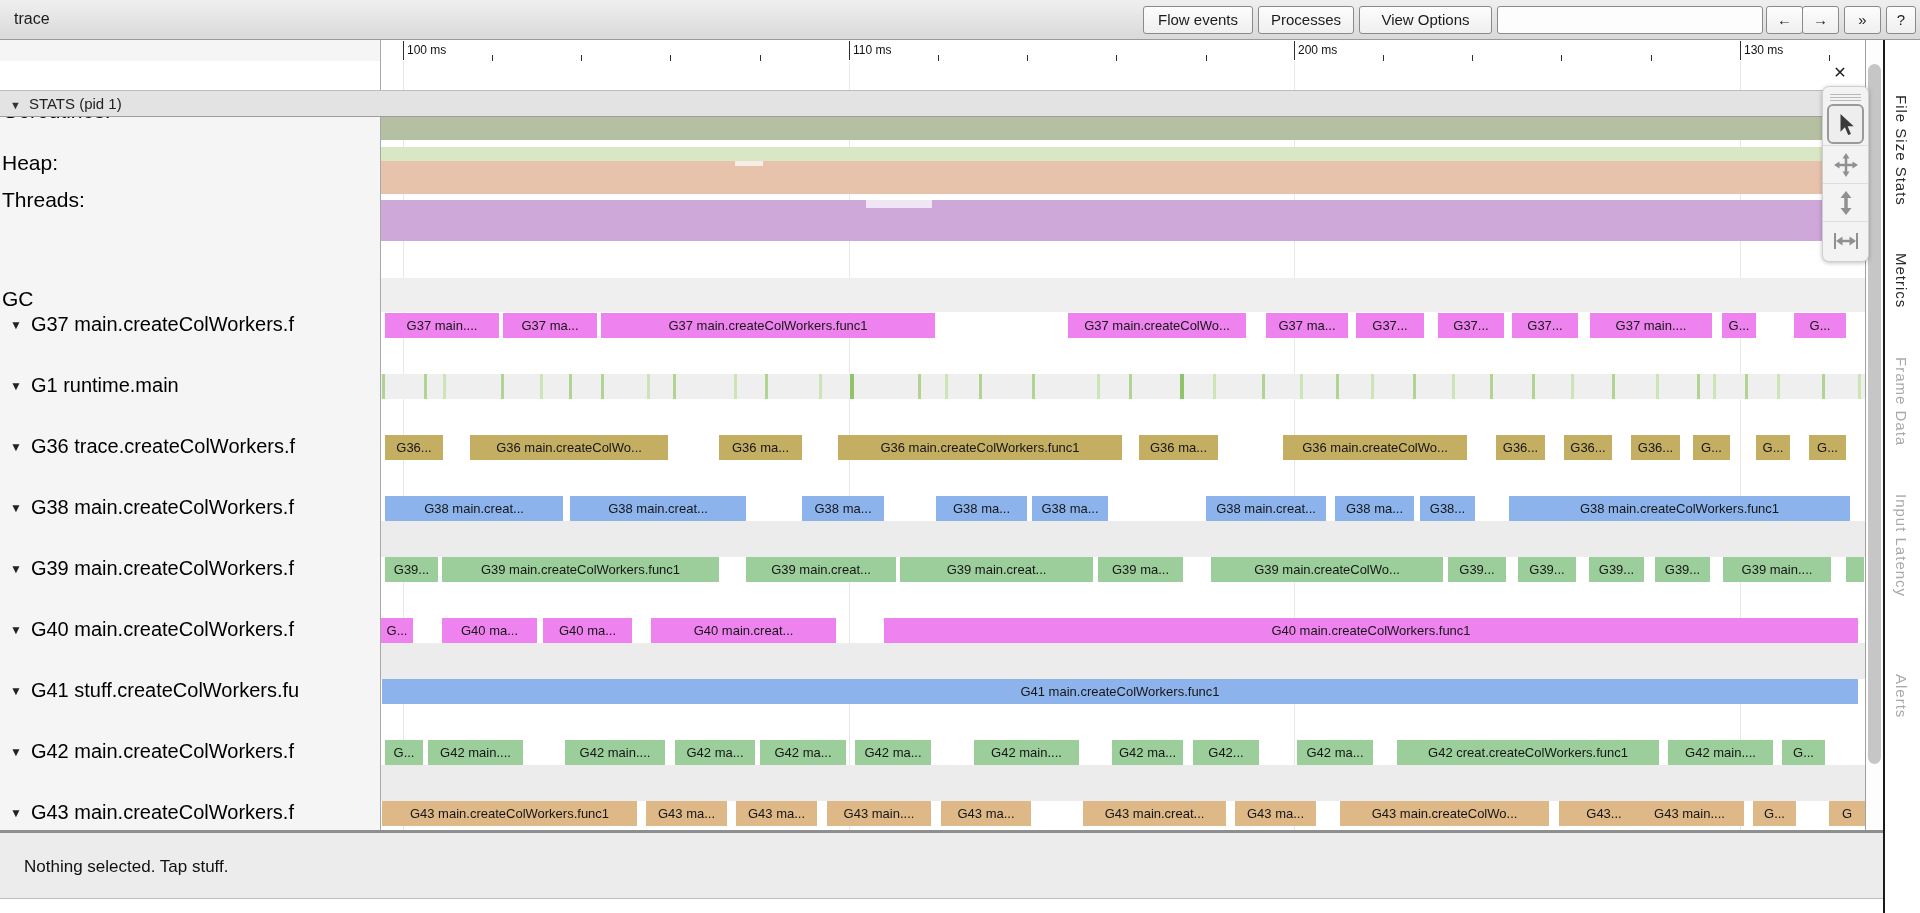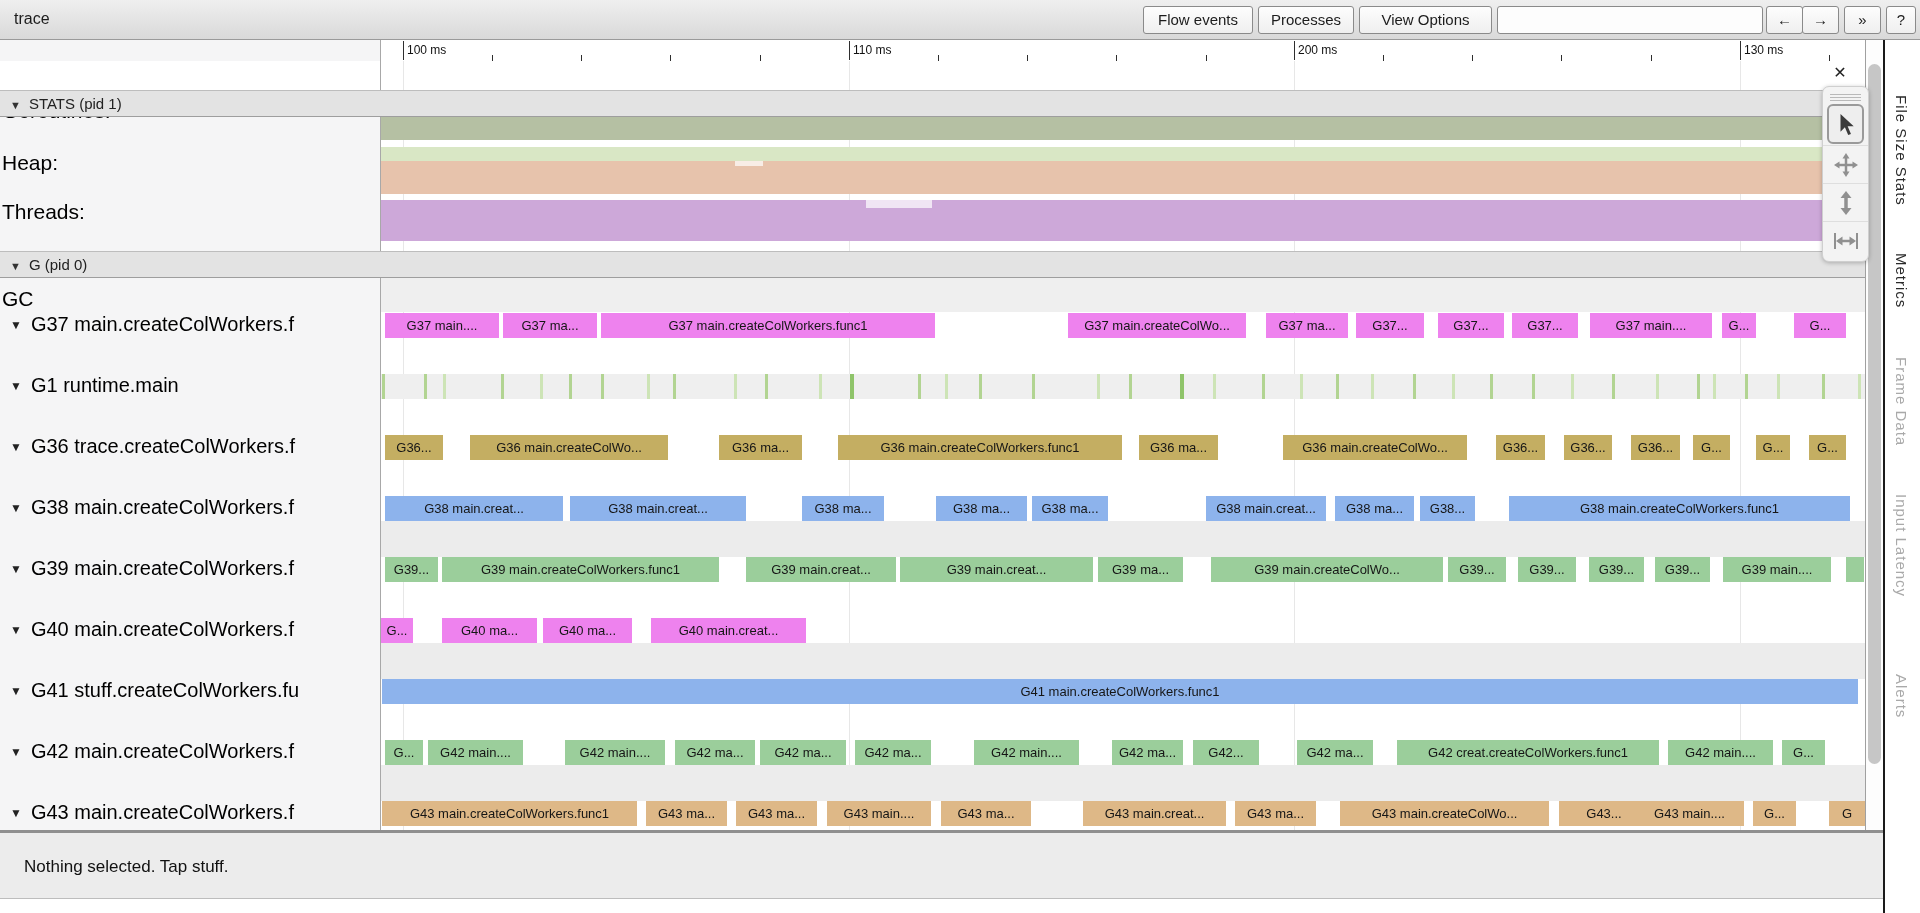--- a/index.html
+++ b/index.html
@@ -114,28 +114,25 @@
     <div id="grid-layer">
         <div class="gridline" style="left: 403px;"></div>
         <div class="gridline" style="left: 849px;"></div>
         <div class="gridline" style="left: 1294px;"></div>
         <div class="gridline" style="left: 1740px;"></div>
       </div>
 
     <div class="section-header" style="top:21px;margin-top:29px;">
       <span class="tri">▼</span><span>STATS (pid 1)</span>
     </div>
-    <div class="section-header" style="top:211px;">
-      <span class="tri">▼</span><span>G (pid 0)</span>
-    </div>
 
     <div id="stats-layer">
         <div class="hlabel" style="top: 59px;">Goroutines:</div>
         <div class="hlabel" style="top: 111px;">Heap:</div>
-        <div class="hlabel" style="top: 160px;">Threads:</div>
+        <div class="hlabel" style="top: 148px;">Threads:</div>
         <div class="stat-band" style="top: 54px; height: 47px;">
           <div style="position: absolute; inset: 12px 0px 1px; background: rgb(181, 192, 163);"></div>
           <div class="spark-seg" style="left: 0px; width: 40px; top: 8px; height: 8px; background: rgb(169, 215, 238);"></div>
           <div class="spark-seg" style="left: 44px; width: 26px; top: 10px; height: 7px; background: rgb(169, 215, 238);"></div>
           <div class="spark-seg" style="left: 77px; width: 14px; top: 12px; height: 6px; background: rgb(169, 215, 238);"></div>
           <div class="spark-seg" style="left: 99px; width: 36px; top: 6px; height: 9px; background: rgb(169, 215, 238);"></div>
           <div class="spark-seg" style="left: 139px; width: 18px; top: 10px; height: 7px; background: rgb(169, 215, 238);"></div>
           <div class="spark-seg" style="left: 164px; width: 40px; top: 8px; height: 8px; background: rgb(169, 215, 238);"></div>
           <div class="spark-seg" style="left: 209px; width: 28px; top: 4px; height: 10px; background: rgb(169, 215, 238);"></div>
           <div class="spark-seg" style="left: 241px; width: 16px; top: 10px; height: 6px; background: rgb(169, 215, 238);"></div>
@@ -280,21 +277,22 @@
           <div class="bar" style="left: 1274px; width: 55px; background: rgb(155, 206, 155);">G39...</div>
           <div class="bar" style="left: 1342px; width: 108px; background: rgb(155, 206, 155);">G39 main....</div>
           <div class="bar" style="left: 1465px; width: 18px; background: rgb(155, 206, 155);"></div>
         </div>
         <div class="gapfill" style="top: 603px; height: 36px;"></div>
         <div class="row-label" style="top: 578px;"><span class="tri">▼</span><span>G40 main.createColWorkers.f</span></div>
         <div class="track" style="top: 578px;">
           <div class="bar" style="left: 0px; width: 32px; background: rgb(238, 130, 238);">G...</div>
           <div class="bar" style="left: 61px; width: 95px; background: rgb(238, 130, 238);">G40 ma...</div>
           <div class="bar" style="left: 162px; width: 89px; background: rgb(238, 130, 238);">G40 ma...</div>
-          <div class="bar" style="left: 270px; width: 155px; background: rgb(238, 130, 238);">G40 main.creat...</div>
+          <div class="bar" style="left: 270px; width: 185px; background: rgb(238, 130, 238);">G40 main.creat...</div>
+          <div class="bar" style="left: 503px; width: 974px; background: rgb(238, 130, 238);">G40 main.createColWorkers.func1</div>
         </div>
         <div class="row-label" style="top: 639px;"><span class="tri">▼</span><span>G41 stuff.createColWorkers.fu</span></div>
         <div class="track" style="top: 639px;">
           <div class="bar" style="left: 1px; width: 1476px; background: rgb(141, 179, 236);">G41 main.createColWorkers.func1</div>
         </div>
         <div class="gapfill" style="top: 725px; height: 36px;"></div>
         <div class="row-label" style="top: 700px;"><span class="tri">▼</span><span>G42 main.createColWorkers.f</span></div>
         <div class="track" style="top: 700px;">
           <div class="bar" style="left: 4px; width: 38px; background: rgb(155, 206, 155);">G...</div>
           <div class="bar" style="left: 47px; width: 95px; background: rgb(155, 206, 155);">G42 main....</div>

